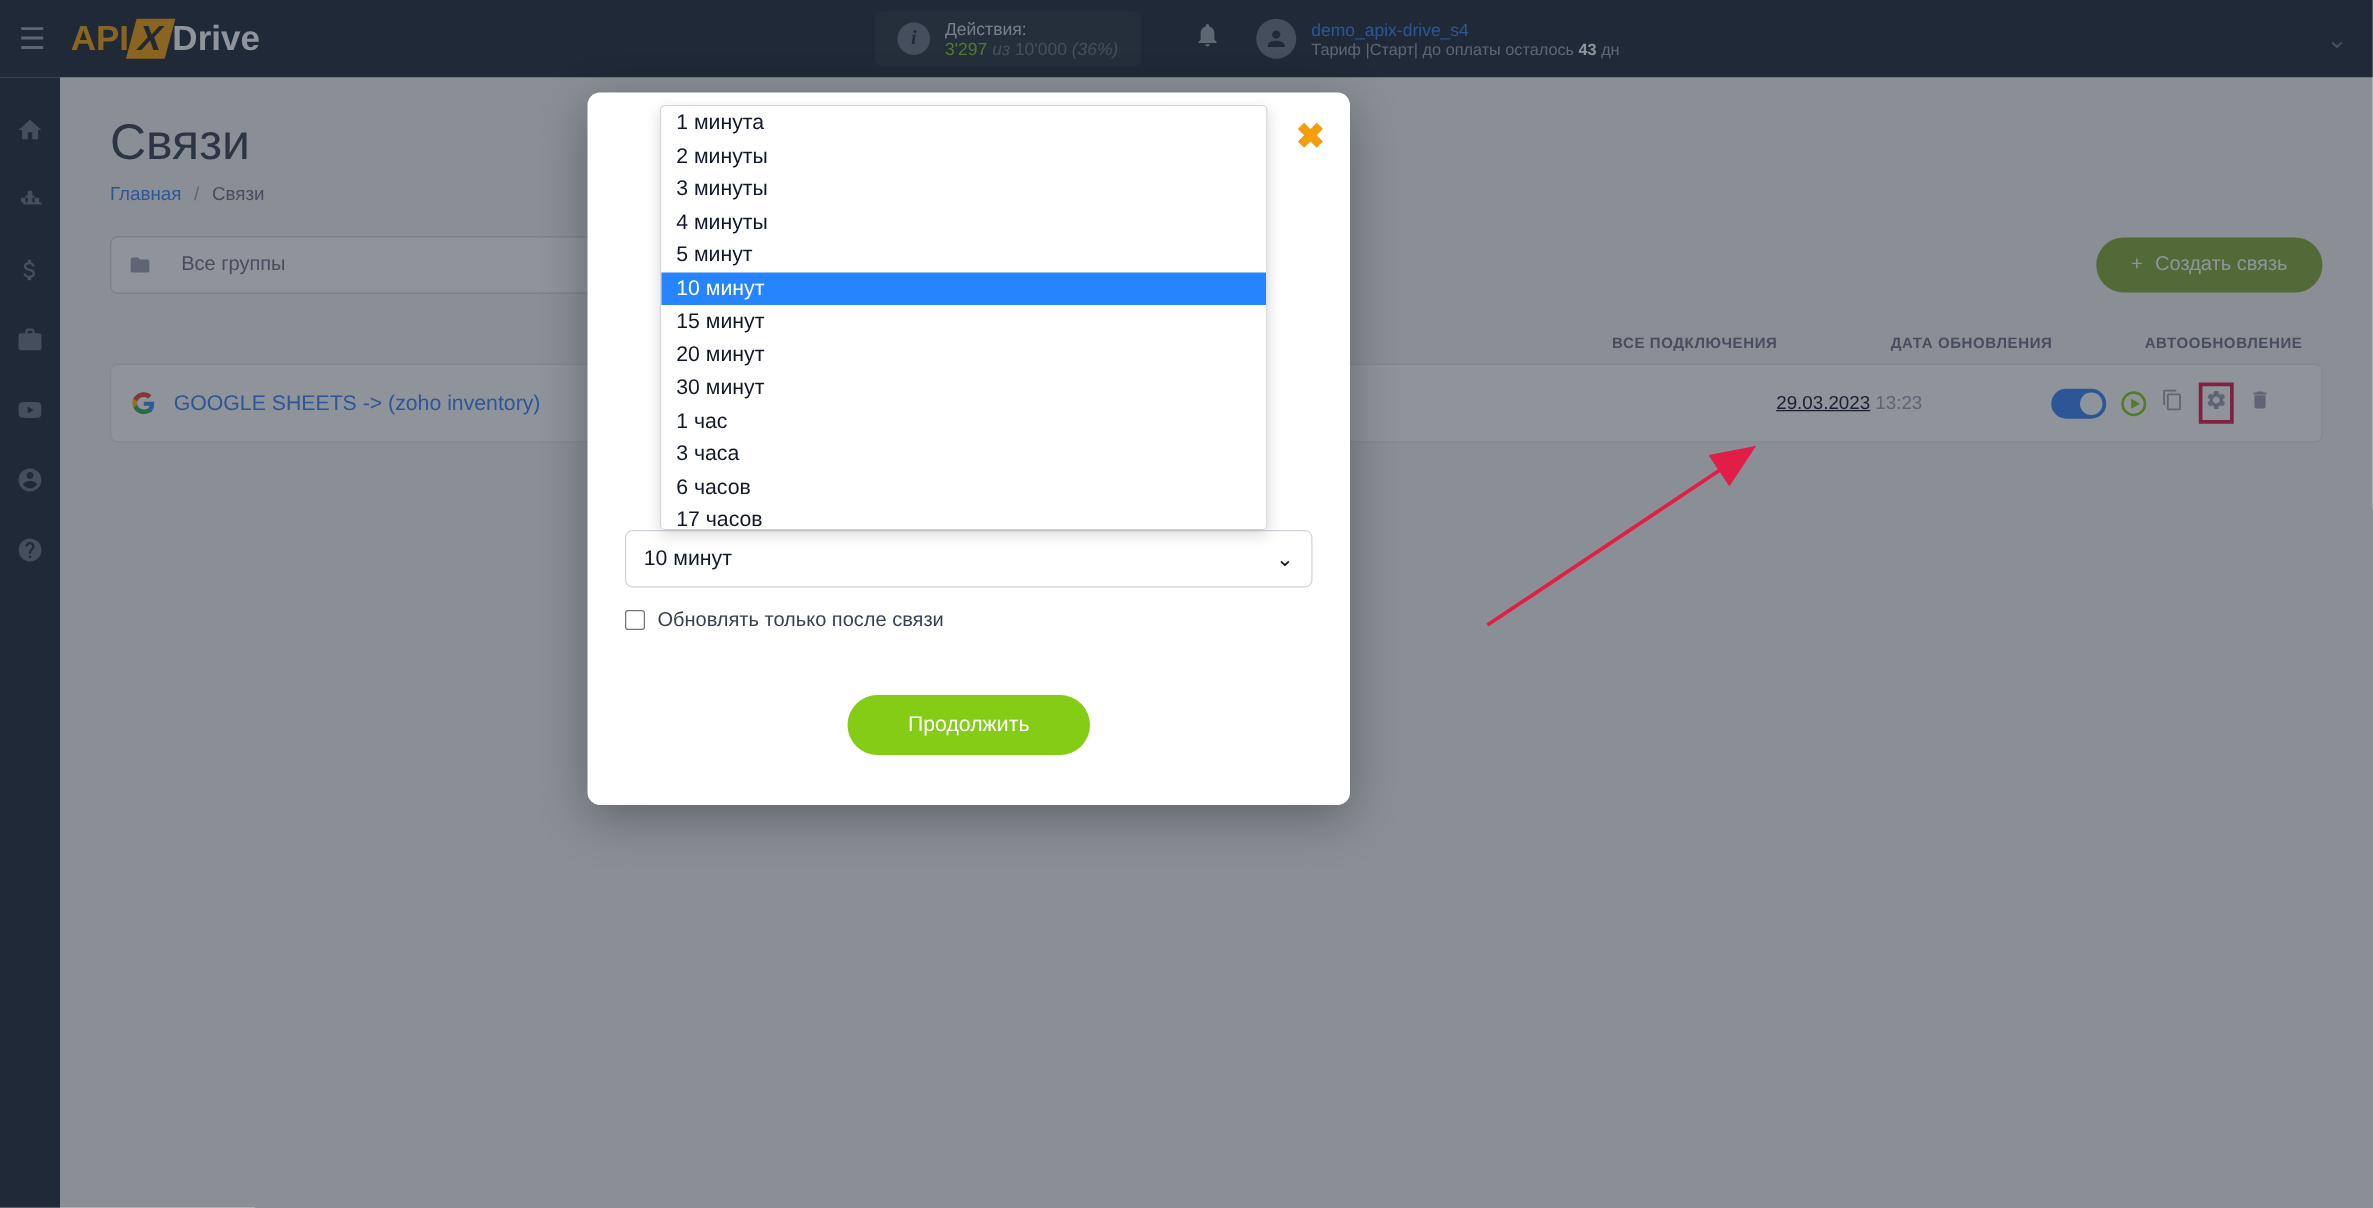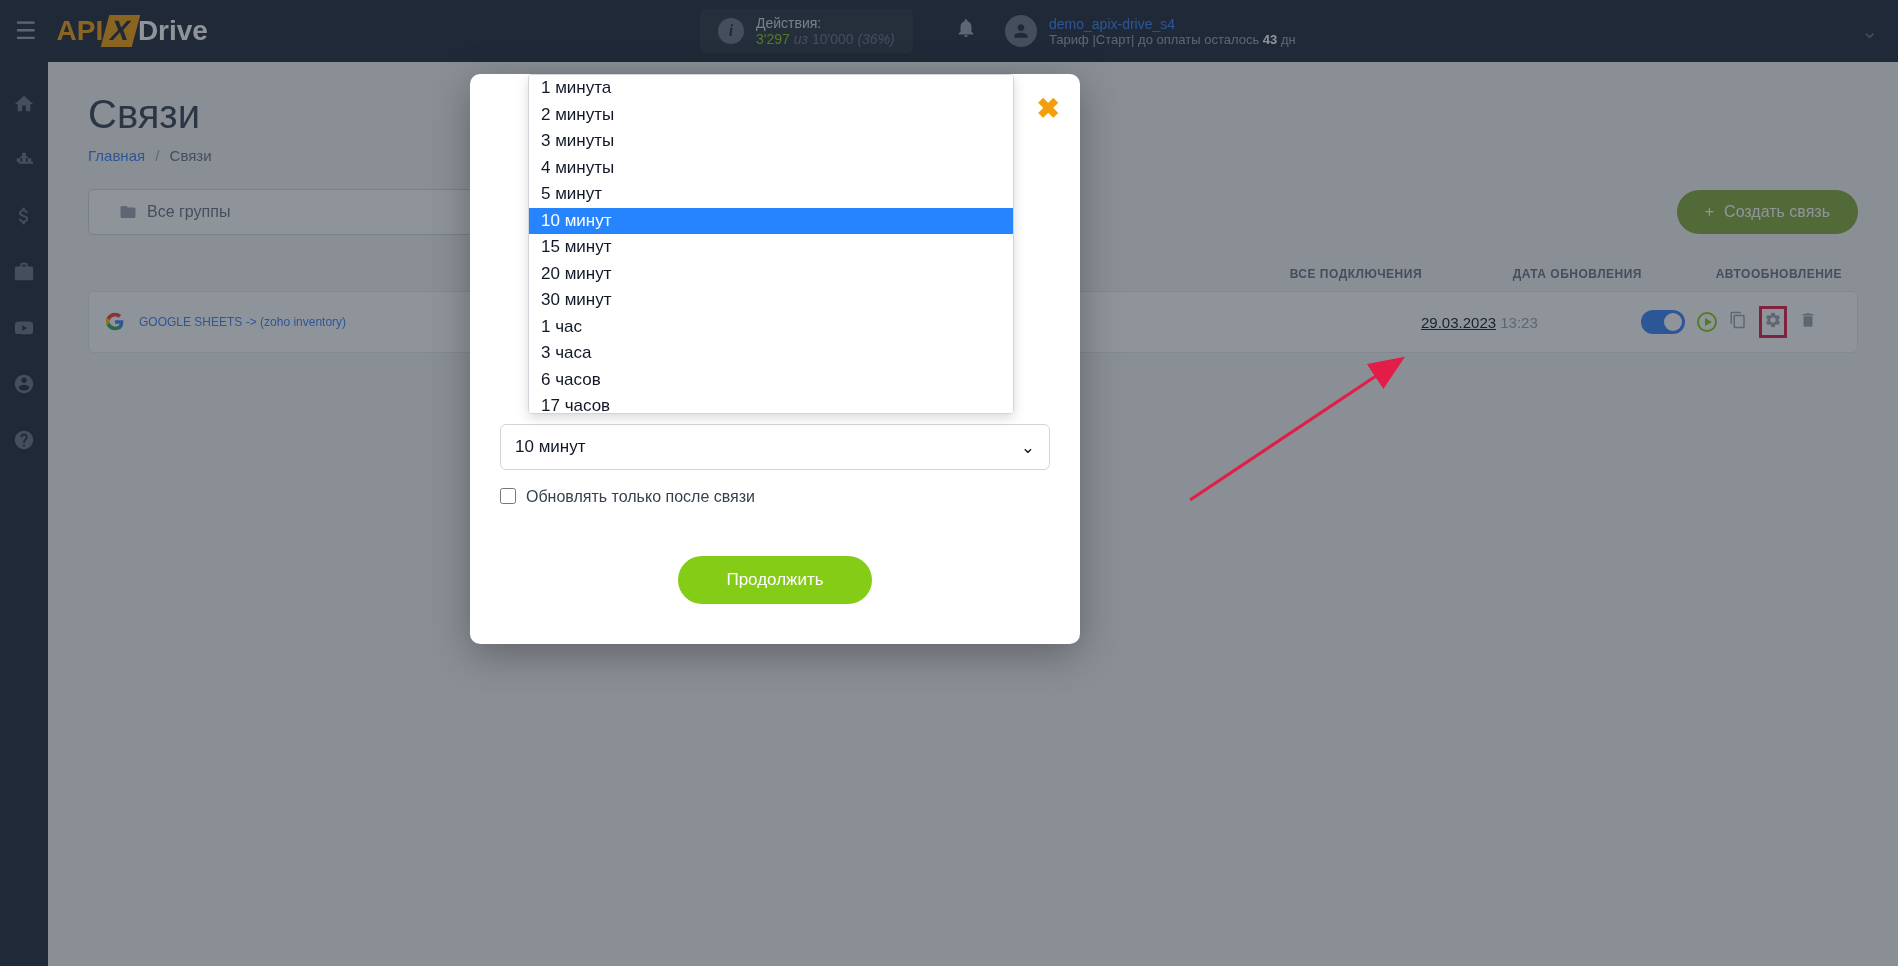--- a/index.html
+++ b/index.html
@@ -36,50 +36,50 @@
 .sidebar-icon { color: #6b7280; font-size: 20px; cursor: pointer; width: 24px; height: 24px; display: flex; align-items: center; justify-content: center; }
 .sidebar-icon svg { width: 22px; height: 22px; fill: #6b7280; }
 
 .main { position: absolute; left: 48px; top: 62px; right: 0; bottom: 0; background: #f5f5f5; padding: 30px 40px; }
 .page-title { font-size: 40px; color: #374151; font-weight: normal; margin-bottom: 10px; }
 .breadcrumb { font-size: 15px; color: #6b7280; margin-bottom: 25px; }
 .breadcrumb a { color: #3b82f6; text-decoration: none; }
 .breadcrumb-sep { color: #9ca3af; margin: 0 6px; }
 
 .toolbar { display: flex; justify-content: space-between; align-items: center; margin-bottom: 22px; }
-.group-select { flex: 0 0 440px; height: 46px; border: 1px solid #d1d5db; border-radius: 6px; background: #fff; display: flex; align-items: center; padding: 0 30px; color: #6b7280; gap: 10px; }
+.group-select { flex: 0 0 440px; height: 46px; border: 1px solid #d1d5db; border-radius: 6px; background: #fff; display: flex; align-items: center; padding: 0 14px; color: #6b7280; gap: 24px; }
 .folder-icon { width: 18px; height: 18px; fill: #9ca3af; }
 .create-btn { background: #84a838; color: #fff; border: none; border-radius: 24px; padding: 13px 28px; font-size: 16px; display: flex; align-items: center; gap: 10px; cursor: pointer; }
 
 .table-header { display: flex; padding: 10px 16px; font-size: 12px; color: #6b7280; font-weight: bold; letter-spacing: 0.5px; text-align: right; }
 .col-name { flex: 1; }
 .col-date { width: 220px; }
 .col-auto { width: 200px; }
 
 .table-row { display: flex; align-items: center; background: #fff; border: 1px solid #e5e7eb; border-radius: 6px; padding: 14px 16px; }
 .row-icon { width: 20px; height: 20px; margin-right: 14px; }
-.row-name { flex: 1; color: #3b82f6; font-size: 12px; }
+.row-name { flex: 1; color: #3b82f6; font-size: 17px; }
 .row-date { width: 220px; font-size: 15px; }
 .row-date .date { color: #111827; text-decoration: underline; }
 .row-date .time { color: #9ca3af; }
 .row-actions { width: 200px; display: flex; align-items: center; gap: 12px; }
 
 .toggle { width: 44px; height: 24px; background: #3b82f6; border-radius: 12px; position: relative; cursor: pointer; }
 .toggle::after { content: ''; position: absolute; right: 3px; top: 3px; width: 18px; height: 18px; background: #fff; border-radius: 50%; }
 .play-icon { width: 20px; height: 20px; border: 2px solid #84cc16; border-radius: 50%; display: flex; align-items: center; justify-content: center; }
 .play-icon::after { content: ''; border-left: 7px solid #84cc16; border-top: 4px solid transparent; border-bottom: 4px solid transparent; margin-left: 2px; }
 .action-icon { color: #9ca3af; cursor: pointer; }
 .gear-highlight { border: 3px solid #e11d48; padding: 2px; }
 
 .overlay { position: absolute; inset: 0; background: rgba(31,41,55,0.5); }
 
 .modal { position: absolute; left: 470px; top: 74px; width: 610px; background: #fff; border-radius: 10px; padding: 0; box-shadow: 0 10px 40px rgba(0,0,0,0.3); }
 .close-x { position: absolute; right: 20px; top: 18px; color: #f59e0b; font-size: 28px; font-weight: bold; cursor: pointer; }
 
-.dropdown-list { position: absolute; left: 528px; top: 74px; width: 486px; background: #fff; border: 1px solid #d1d5db; border-radius: 4px; z-index: 10; box-shadow: 0 4px 12px rgba(0,0,0,0.15); max-height: 340px; overflow-y: auto; }
+.dropdown-list { position: absolute; left: 528px; top: 84px; width: 486px; background: #fff; border: 1px solid #d1d5db; border-radius: 4px; z-index: 10; box-shadow: 0 4px 12px rgba(0,0,0,0.15); max-height: 340px; overflow-y: auto; }
 .dropdown-item { padding: 2px 12px; font-size: 17px; color: #111827; cursor: pointer; line-height: 22.5px; }
 .dropdown-item.selected { background: #2684ff; color: #fff; }
 
 .select-box { margin: 350px 30px 0 30px; height: 46px; border: 1px solid #d1d5db; border-radius: 6px; display: flex; align-items: center; justify-content: space-between; padding: 0 14px; font-size: 17px; color: #111827; }
 .checkbox-row { margin: 18px 30px 0 30px; display: flex; align-items: flex-start; gap: 10px; font-size: 16px; color: #374151; }
 .checkbox-row input { width: 16px; height: 16px; }
 .continue-btn { display: block; margin: 50px auto 40px; background: #84cc16; color: #fff; border: none; border-radius: 26px; padding: 14px 48px; font-size: 17px; cursor: pointer; }
 
 .arrow-annotation { position: absolute; left: 1090px; top: 300px; pointer-events: none; }
 </style>

